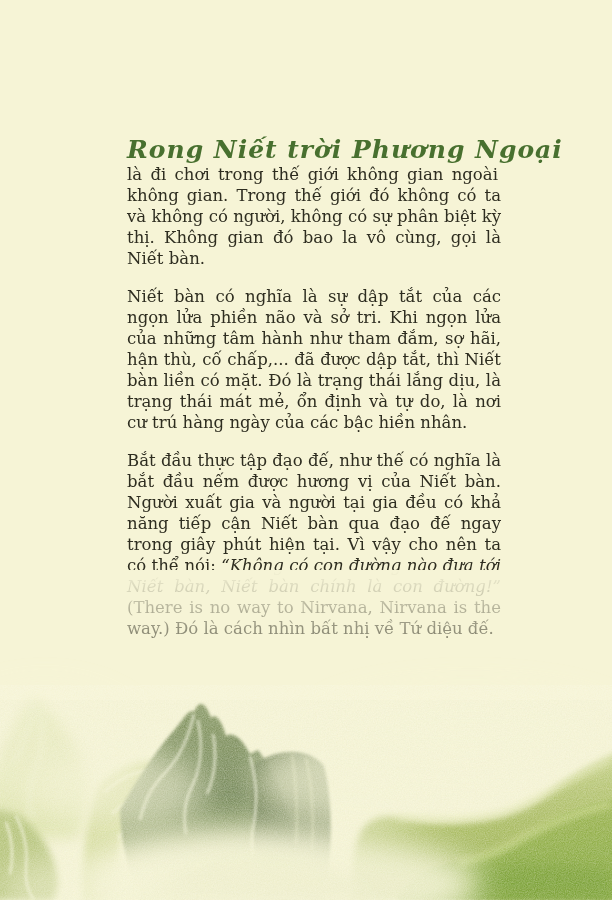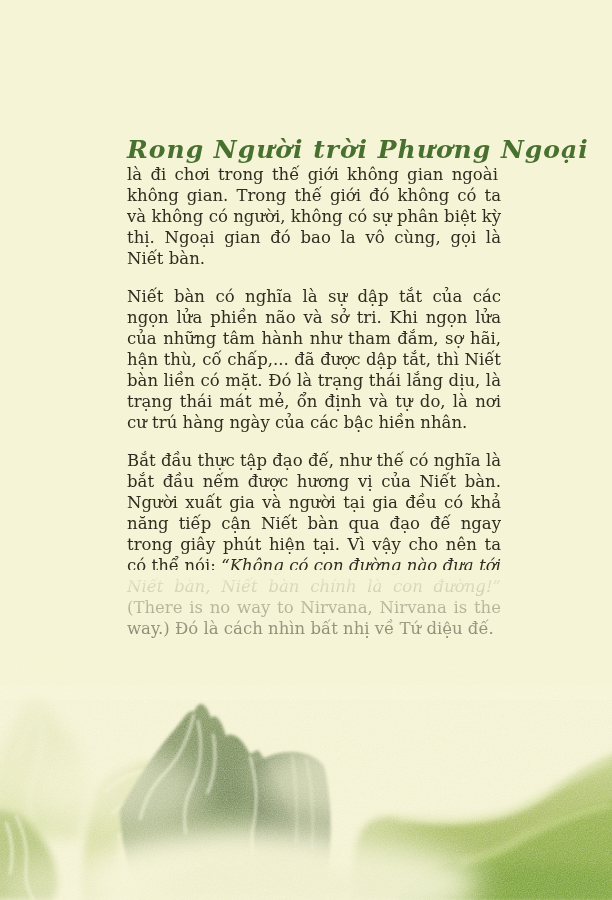--- a/index.html
+++ b/index.html
@@ -49,21 +49,21 @@
     display: block;
   }
 </style>
 </head>
 <body>
 
 <div class="page">
 
   <div class="text-block">
 
-    <p class="para"><span class="calligraphy">Rong Người trời Phương Ngoại</span><span> là đi chơi trong thế giới không gian ngoài không gian. Trong thế giới đó không có ta và không có người, không có sự phân biệt kỳ thị. Ngoại gian đó bao la vô cùng, gọi là Niết bàn.</span></p>
+    <p class="para"><span class="calligraphy">Rong Niết trời Phương Ngoại</span><span> là đi chơi trong thế giới không gian ngoài không gian. Trong thế giới đó không có ta và không có người, không có sự phân biệt kỳ thị. Không gian đó bao la vô cùng, gọi là Niết bàn.</span></p>
 
     <p class="para"><span>Niết bàn có nghĩa là sự dập tắt của các ngọn lửa phiền não và sở tri. Khi ngọn lửa của những tâm hành như tham đắm, sợ hãi, hận thù, cố chấp,... đã được dập tắt, thì Niết bàn liền có mặt. Đó là trạng thái lắng dịu, là trạng thái mát mẻ, ổn định và tự do, là nơi cư trú hàng ngày của các bậc hiền nhân.</span></p>
 
     <p class="para"><span>Bắt đầu thực tập đạo đế, như thế có nghĩa là bắt đầu nếm được hương vị của Niết bàn. Người xuất gia và người tại gia đều có khả năng tiếp cận Niết bàn qua đạo đế ngay trong giây phút hiện tại. Vì vậy cho nên ta có thể nói: </span><span class="quote-italic">“Không có con đường nào đưa tới Niết bàn, Niết bàn chính là con đường!”</span><span> (There is no way to Nirvana, Nirvana is the way.) Đó là cách nhìn bất nhị về Tứ diệu đế.</span></p>
 
   </div>
 
   <svg class="mountains" width="612" height="330" viewBox="0 0 612 330" preserveAspectRatio="none" xmlns="http://www.w3.org/2000/svg">
     <defs>
       <filter id="b1" x="-30%" y="-30%" width="160%" height="160%">

